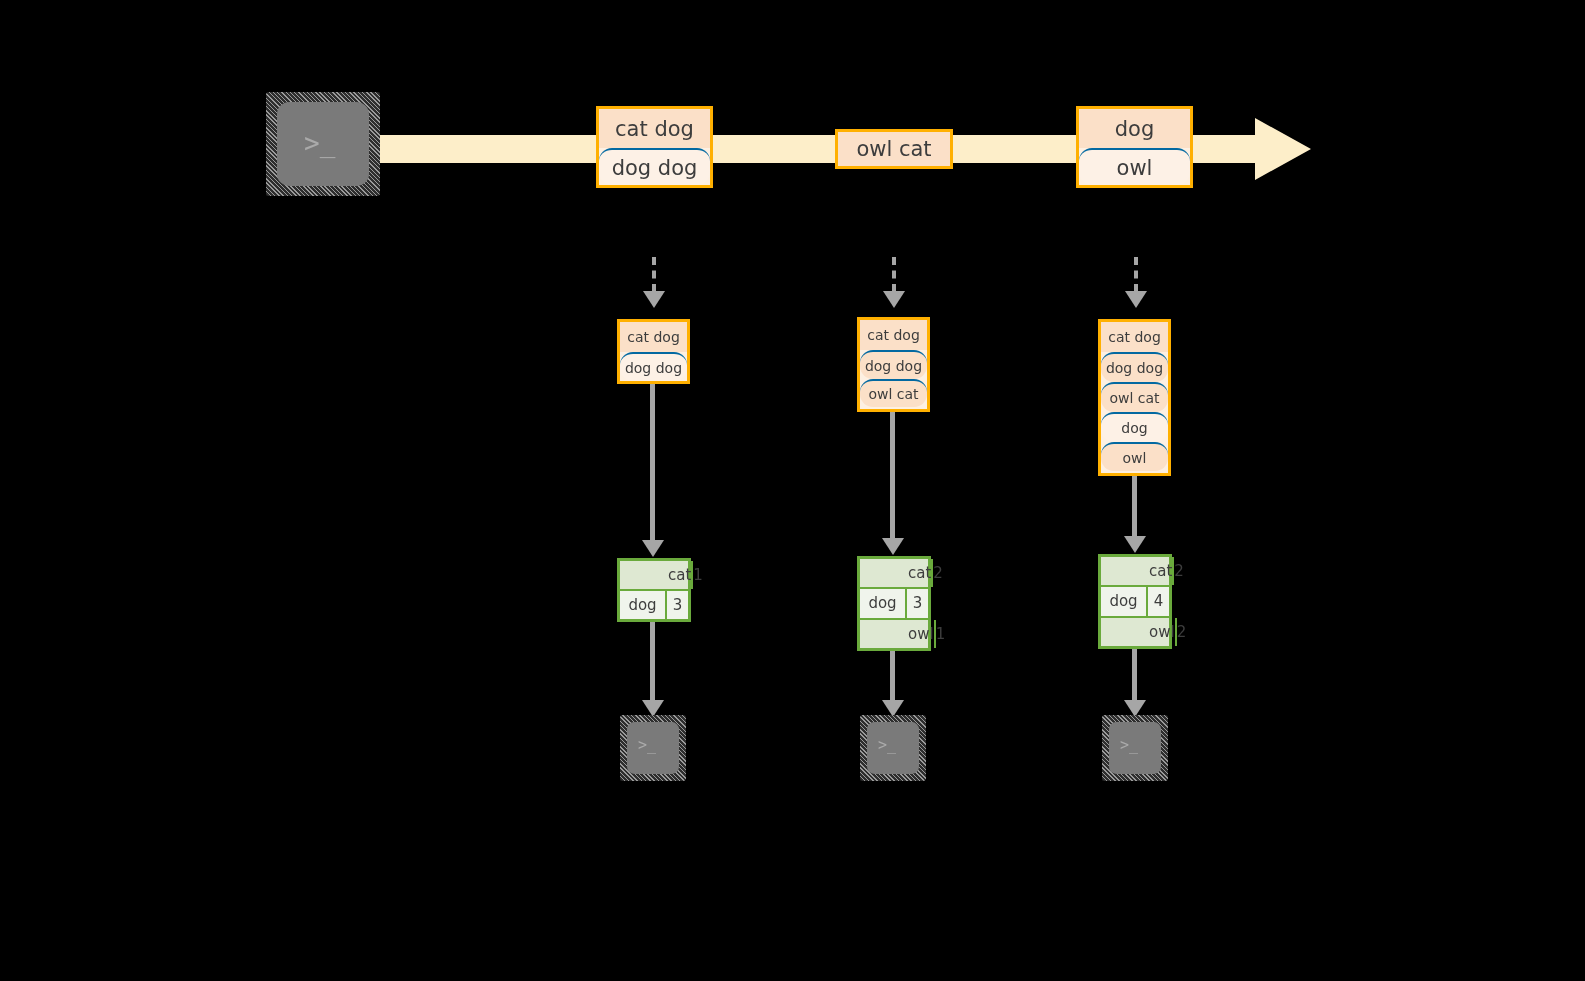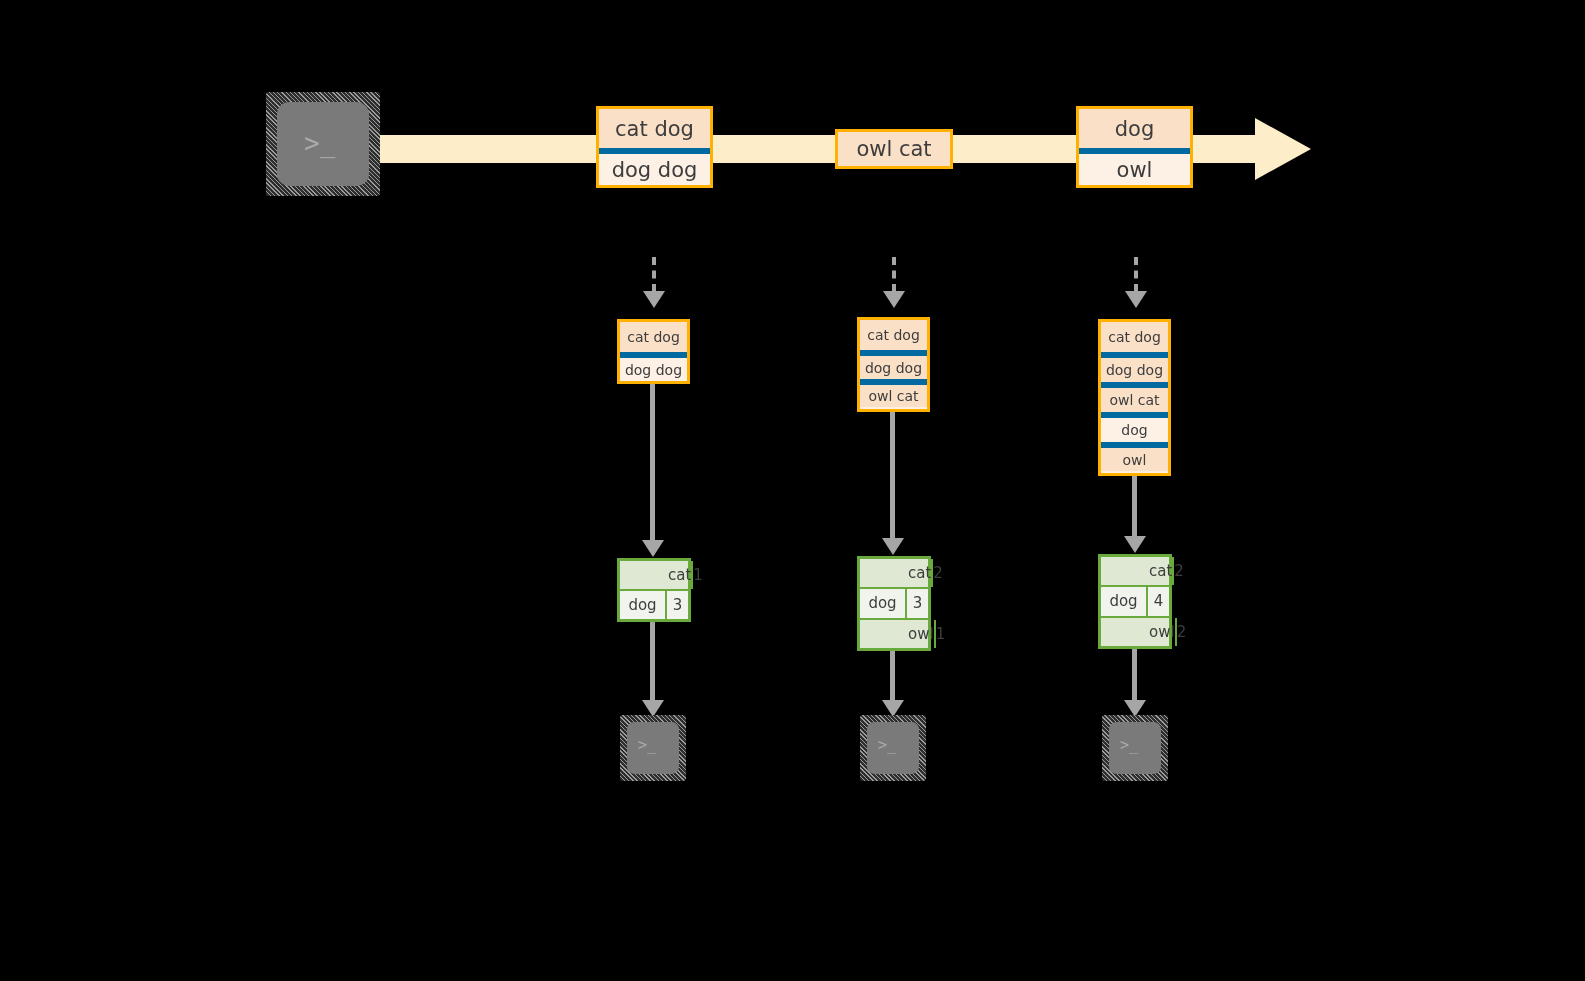--- a/index.html
+++ b/index.html
@@ -60,21 +60,21 @@
   .rec-cell {
     box-sizing: border-box;
     display: flex;
     align-items: center;
     justify-content: center;
     color: #3d3d3d;
     white-space: nowrap;
   }
   .rec-cell.dark  { background: #fbe0c8; }
   .rec-cell.light { background: #fdf1e6; }
-  .rec-cell + .rec-cell { border-top: 6px solid #0369a1; }
+  .rec-cell + .rec-cell { border-top: 2px solid #0369a1; border-radius: 13px; }
 
   
   .res-table {
     position: absolute;
     box-sizing: border-box;
     border: 3px solid #6aaa3c;
     background: #eef4e7;
     display: flex;
     flex-direction: column;
   }

